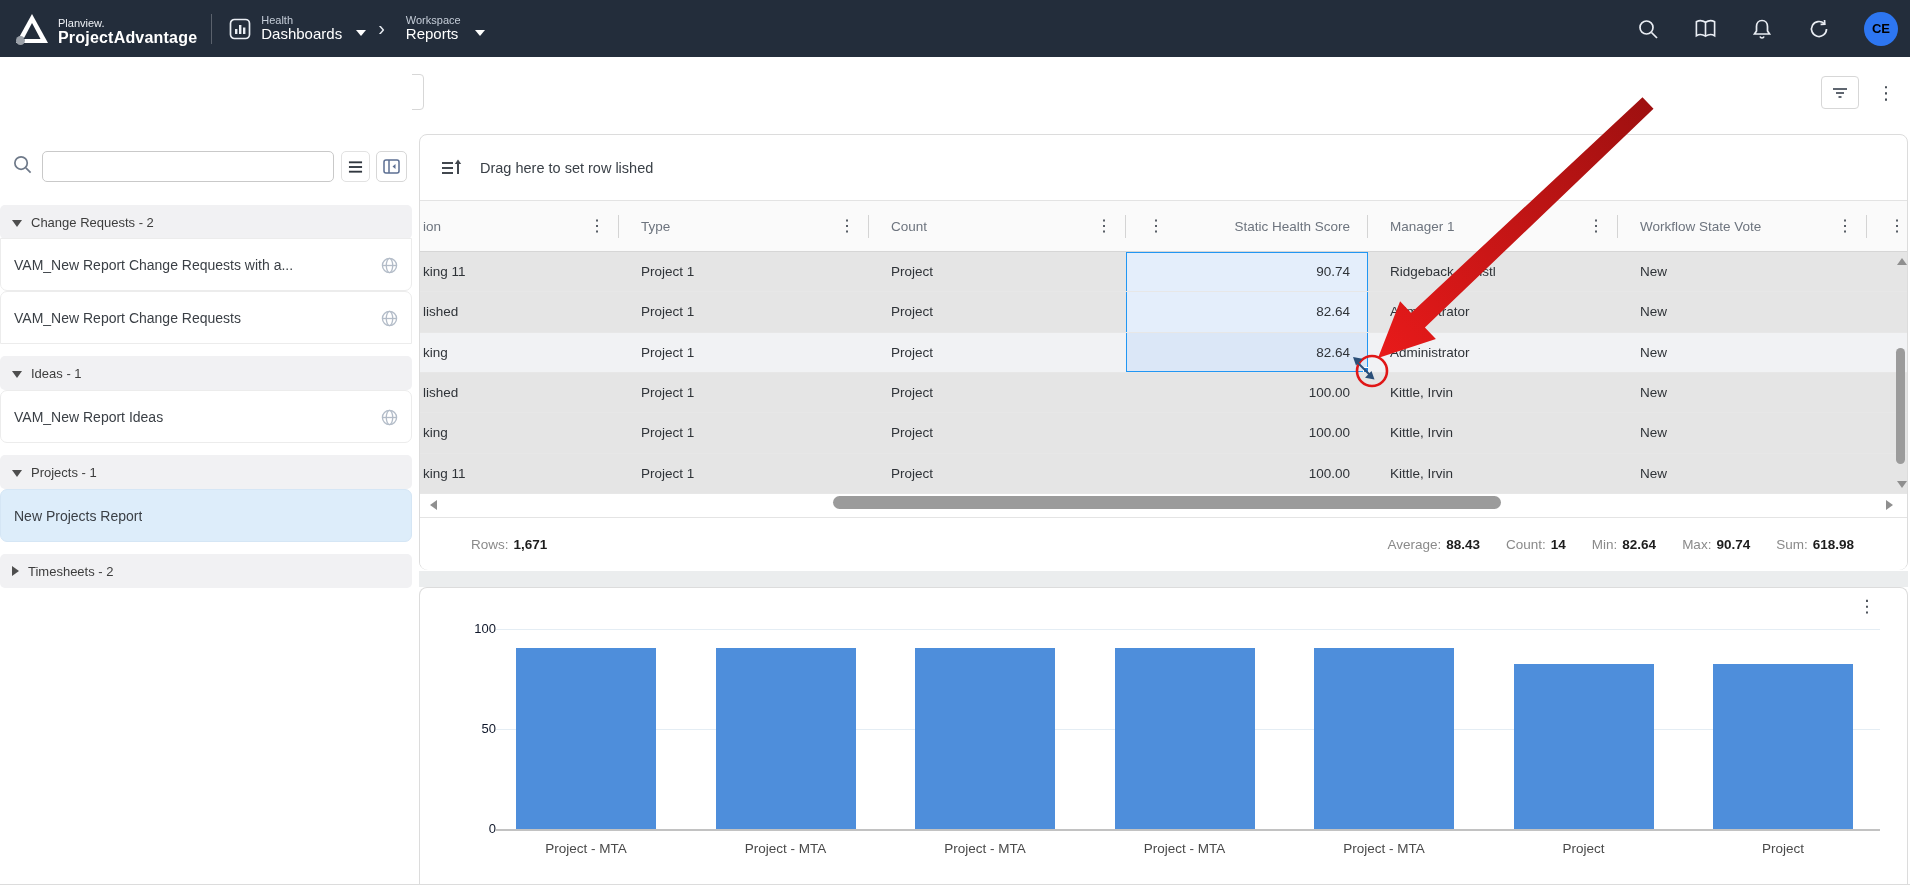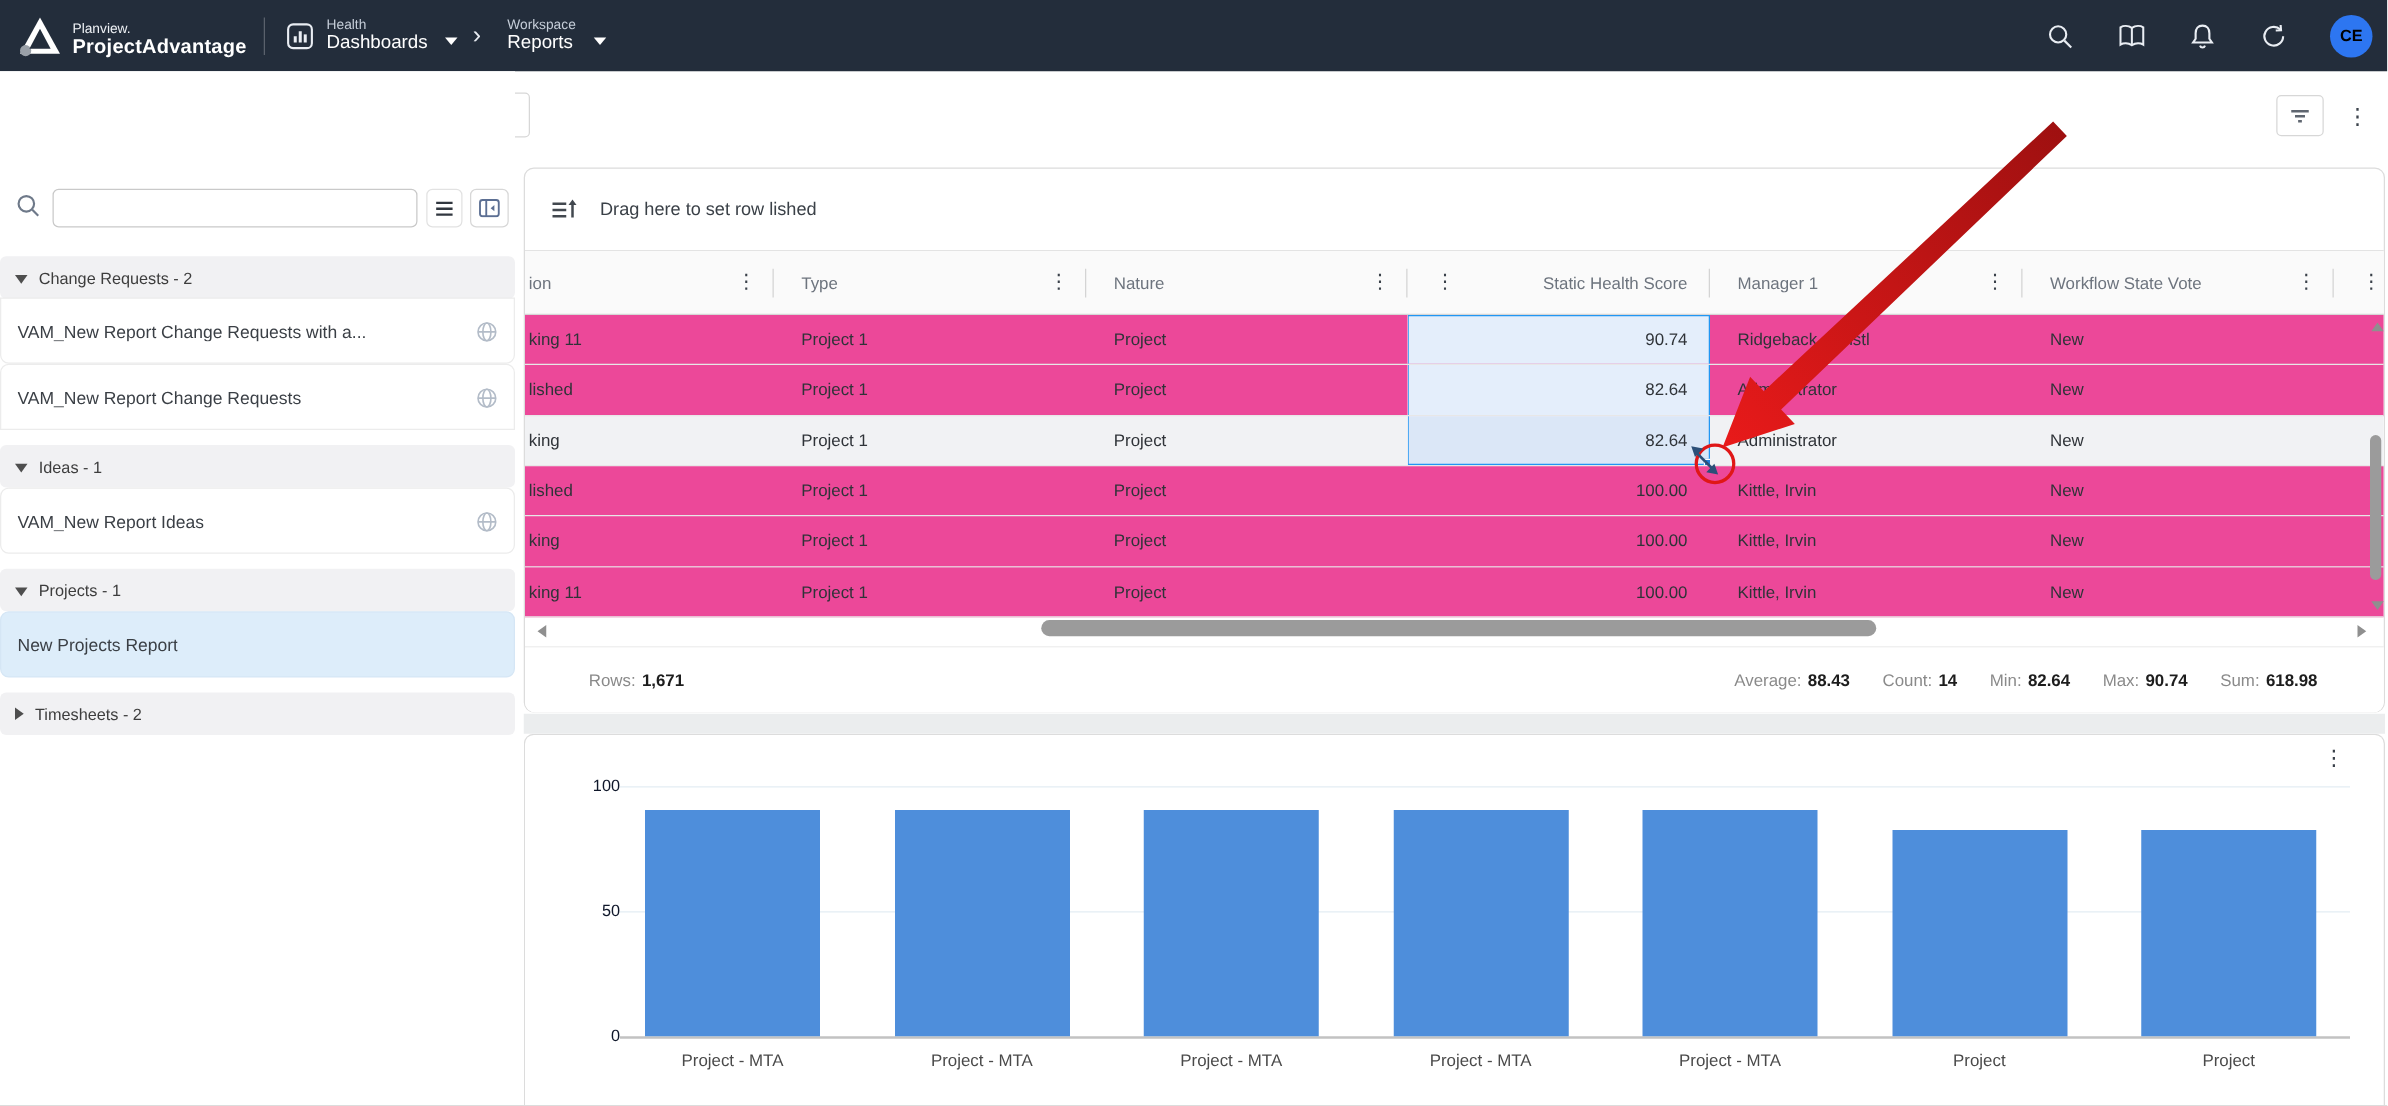--- a/index.html
+++ b/index.html
@@ -65,21 +65,21 @@
   .ghead{position:absolute;left:0;top:66px;width:100%;height:51px;background:#fafafa;border-bottom:1px solid #d6d6d6;display:flex;overflow:hidden;border-radius:0;}
   .hcell{position:relative;flex:none;display:flex;align-items:center;padding:0 14px 0 22px;}
   .hcell::after{content:'';position:absolute;right:0;top:14px;height:23px;width:1px;background:#d4d4d4;}
   .hlabel{font-size:13.5px;color:#6d747e;white-space:nowrap;overflow:hidden;}
   .hcell .kebab{margin-left:auto;}
   .hcell.num{padding-right:18px;}
   .hcell.num .kebab{margin-left:0;margin-right:10px;}
   .hcell.num .hlabel{flex:1;text-align:right;}
   .kebab{font-size:16px;color:#394049;line-height:16px;cursor:pointer;letter-spacing:0;}
   .gbody{position:absolute;left:0;top:117px;width:100%;height:242px;overflow:hidden;}
-  .grow{display:flex;height:40.33px;border-bottom:1px solid #e7e7e7;background:#ec4899;}
+  .grow{display:flex;height:40.33px;border-bottom:1px solid #e7e7e7;background:#e5e5e5;}
   .grow.hov{background:#f1f2f4;}
   .gcell{position:relative;flex:none;font-size:13.5px;color:#2f3338;display:flex;align-items:center;padding:0 14px 0 22px;white-space:nowrap;overflow:hidden;}
   .gcell.num{justify-content:flex-end;padding-right:18px;}
   .gcell.sel{background:#e4eefb;box-shadow:inset 1px 0 0 #2196f3,inset -1px 0 0 #2196f3;}
   .gcell.sel.first{box-shadow:inset 1px 0 0 #2196f3,inset -1px 0 0 #2196f3,inset 0 1px 0 #2196f3;}
   .gcell.sel.last{box-shadow:inset 1px 0 0 #2196f3,inset -1px 0 0 #2196f3,inset 0 -1px 0 #2196f3;}
   .grow.hov .gcell.sel{background:#dbe7f7;}
   .fill-handle{position:absolute;right:-2px;bottom:-2px;width:7px;height:7px;background:#1f7bd8;border:1px solid #fff;cursor:nwse-resize;}
   
   .vscroll{position:absolute;left:1473px;top:117px;width:15px;height:242px;}
@@ -296,21 +296,21 @@
     <div class="ghead">
         <div class="hcell" style="width: 199px; padding-left: 3px;">
           <span class="hlabel">ion</span>
           <span class="kebab">⋮</span>
         </div>
         <div class="hcell" style="width: 250px;">
           <span class="hlabel">Type</span>
           <span class="kebab">⋮</span>
         </div>
         <div class="hcell" style="width: 257px;">
-          <span class="hlabel">Nature</span>
+          <span class="hlabel">Count</span>
           <span class="kebab">⋮</span>
         </div>
         <div class="hcell num" style="width: 242px;">
           <span class="kebab">⋮</span>
           <span class="hlabel">Static Health Score</span>
         </div>
         <div class="hcell" style="width: 250px;">
           <span class="hlabel">Manager 1</span>
           <span class="kebab">⋮</span>
         </div>

